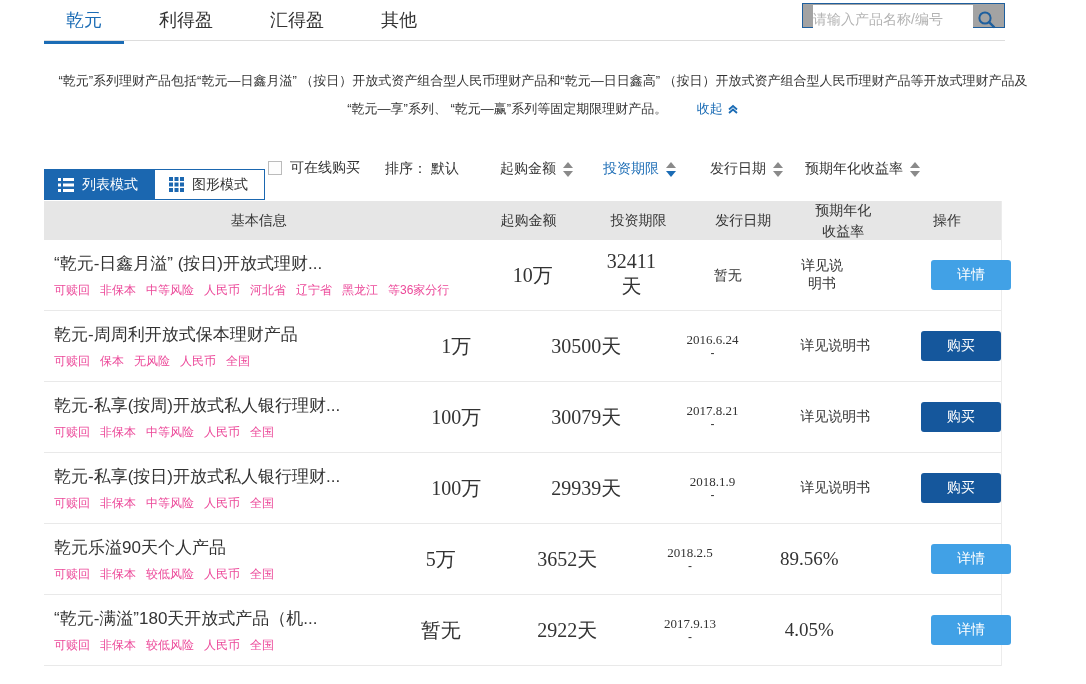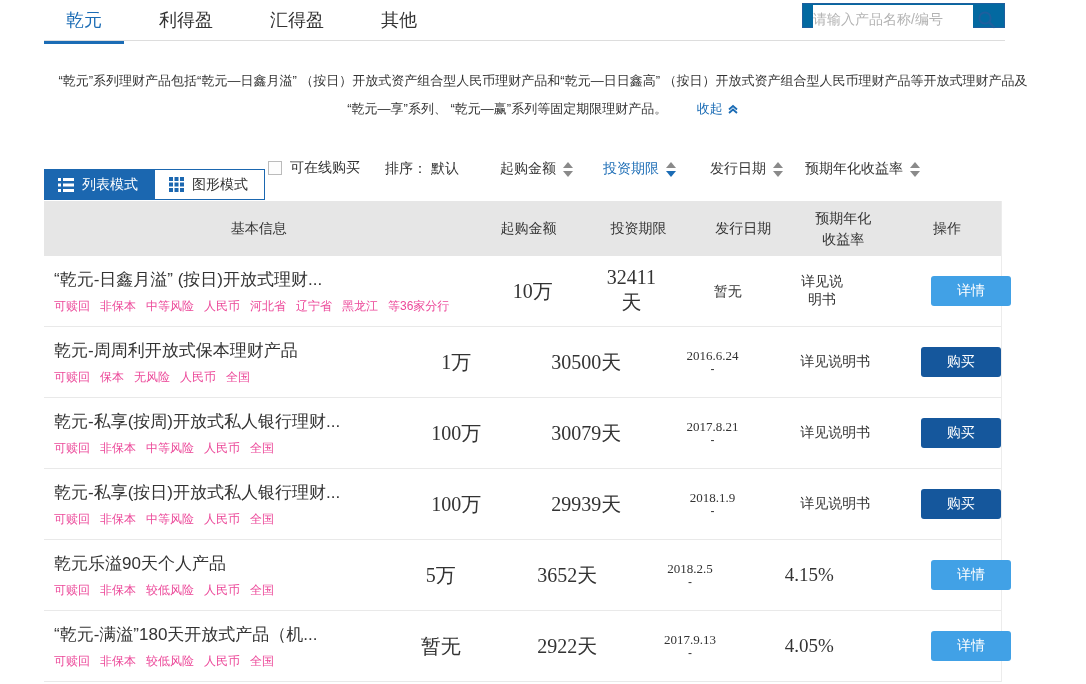--- a/index.html
+++ b/index.html
@@ -9,21 +9,21 @@
     font-family:"Liberation Sans","DejaVu Sans",sans-serif; color:#333;
   }
   .page { width:1086px; height:684px; position:relative; }
 
   
   .tabbar { position:relative; margin:0 81px 0 44px; height:41px; border-bottom:1px solid #ddd; }
   .tabs { display:flex; height:41px; align-items:flex-start; }
   .tab { font-size:18px; padding:8px 22px 10px; color:#333; cursor:pointer; position:relative; margin-right:13px; }
   .tab.active { color:#1b6cb5; }
   .tab.active::after { content:""; position:absolute; left:0; right:0; bottom:-2px; height:3px; background:#1b6cb5; }
-  .searchbox { position:absolute; right:0; top:3px; width:203px; height:25px; border:1px solid #1e5f9e; background:#0369a1; }
+  .searchbox { position:absolute; right:0; top:3px; width:203px; height:25px; border:1px solid #1e5f9e; background:#a3a3a3; }
   .searchbox input { width:160px; height:27px; border:none; outline:none; margin:1px 0 0 10px; font-size:14px; color:#333; font-family:inherit; }
   .searchbox input::placeholder { color:#b3b3b3; }
   .search-ic { position:absolute; right:8px; top:6px; cursor:pointer; }
 
   
   .desc { margin:26px 44px 0; font-size:13px; line-height:28px; color:#333;text-align:center; }
   .collapse { color:#1b6cb5; margin-left:26px; cursor:pointer; font-size:13px; display:inline-flex; align-items:center; gap:4px; }
 
   
   .toolbar { position:relative; margin:30px 44px 0; height:32px; }
@@ -37,21 +37,21 @@
   .sorter { position:absolute; top:7px; font-size:14px; display:flex; align-items:center; gap:7px; cursor:pointer; }
   .sorter.s0 { left:456px; } .sorter.s1 { left:559px; } .sorter.s2 { left:666px; } .sorter.s3 { left:761px; }
   .sorter.active .lbl { color:#1b6cb5; }
   .arrows { display:inline-flex; flex-direction:column; gap:3px; }
   .arr-up { width:0; height:0; border-left:5px solid transparent; border-right:5px solid transparent; border-bottom:6px solid #8a8a8a; }
   .arr-down { width:0; height:0; border-left:5px solid transparent; border-right:5px solid transparent; border-top:6px solid #8a8a8a; }
   .sorter.active .arr-down { border-top-color:#1b6cb5; }
 
   
   .tbl { margin:16px 44px 0; width:958px; border-right:1px solid #ececec; }
-  .thead { display:flex; align-items:center; height:55px; background:#e6e6e6; font-size:14px; color:#333; }
+  .thead { display:flex; align-items:center; height:39px; background:#e6e6e6; font-size:14px; color:#333; }
   .c-info { width:430px; text-align:center; }
   .c-amount { width:110px; text-align:center; }
   .c-term { width:110px; text-align:center; }
   .c-date { width:100px; text-align:center; }
   .c-yield { width:100px; text-align:center; }
   .c-action { width:108px; text-align:center; }
   .th2 { line-height:21px; }
   .trow { display:flex; align-items:center; height:71px; border-bottom:1px solid #e9e9e9; background:#fff;gap:48px; }
   .trow .c-info { text-align:left; padding-left:10px; }
   .p-title { font-size:17px; color:#333; margin-bottom:7px; white-space:nowrap; cursor:pointer; }
@@ -249,21 +249,21 @@
       <div class="c-info">
         <div class="p-title">乾元乐溢90天个人产品</div>
         <div class="p-tags"><span class="tag">可赎回</span><span class="tag">非保本</span><span class="tag">较低风险</span><span class="tag">人民币</span><span class="tag">全国</span></div>
       </div>
       <div class="c-amount num">5万</div>
       <div class="c-term num">3652天</div>
       <div class="c-date">
         <span class="date-main">2018.2.5</span>
         <span class="date-dash">-</span>
       </div>
-      <div class="c-yield yield-num">4.15%</div>
+      <div class="c-yield yield-num">89.56%</div>
       <div class="c-action"><button class="btn light">详情</button></div>
     </div>
 
     <div class="trow">
       <div class="c-info">
         <div class="p-title">“乾元-满溢”180天开放式产品（机...</div>
         <div class="p-tags"><span class="tag">可赎回</span><span class="tag">非保本</span><span class="tag">较低风险</span><span class="tag">人民币</span><span class="tag">全国</span></div>
       </div>
       <div class="c-amount num">暂无</div>
       <div class="c-term num">2922天</div>

